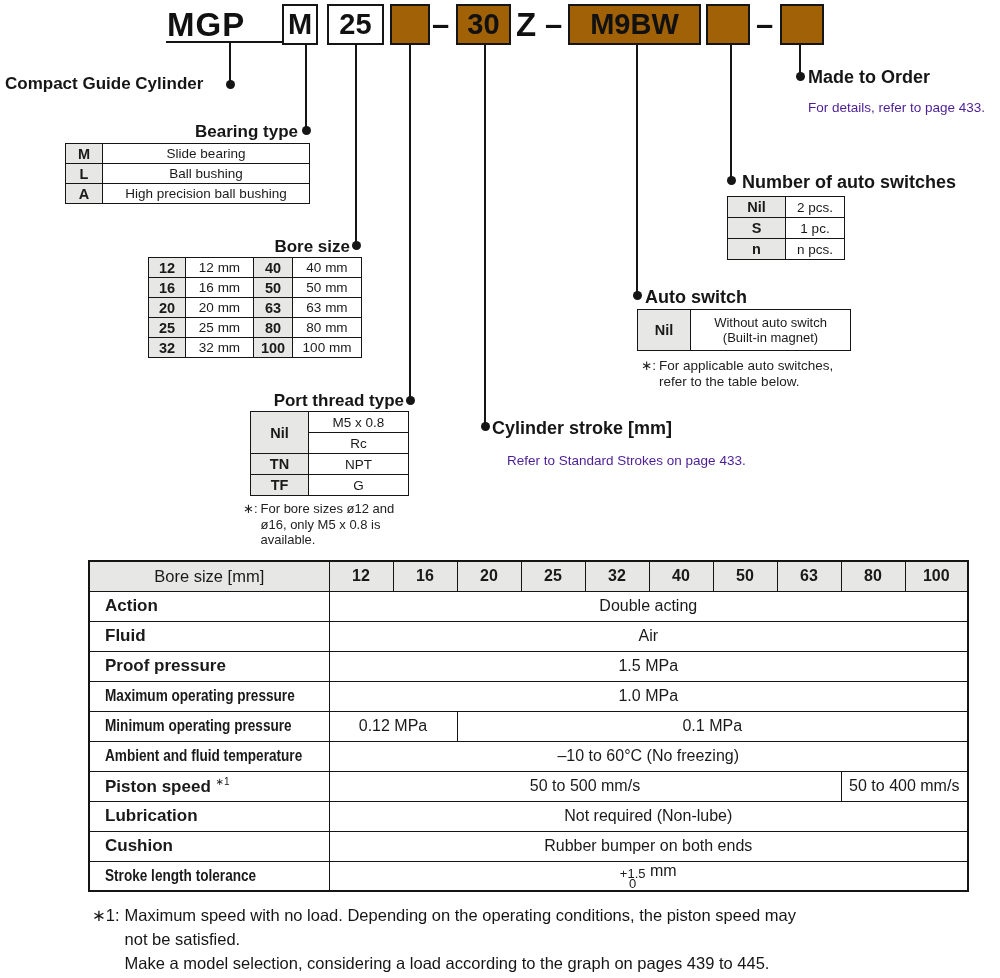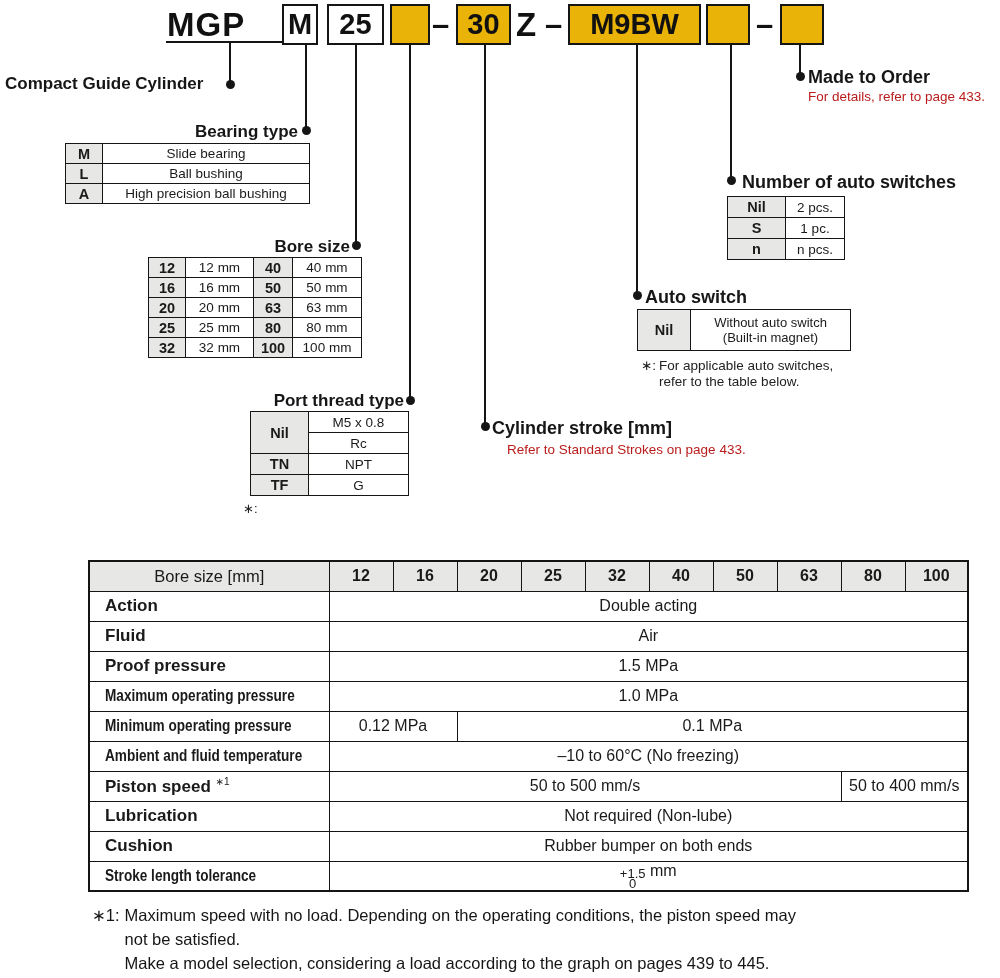--- a/index.html
+++ b/index.html
@@ -12,26 +12,26 @@
   .vline { position:absolute; width:2px; background:#151515; }
   .hline { position:absolute; height:2px; background:#151515; }
   .dot { position:absolute; width:9px; height:9px; border-radius:50%; background:#151515; }
   
   .root-text { position:absolute; font-weight:bold; font-size:33px; letter-spacing:1px; white-space:nowrap; }
   .codebox {
     position:absolute; height:41px; border:2.5px solid #151515; background:#fff;
     display:flex; align-items:center; justify-content:center;
     font-weight:bold; font-size:29px; letter-spacing:0px;
   }
-  .codebox.shaded { background:#eab308; }
+  .codebox.shaded { background:#a16207; }
   .dash { position:absolute; font-weight:bold; font-size:31px; line-height:41px; }
   
   .sec-title { position:absolute; font-weight:bold; font-size:17px; white-space:nowrap; color:#161616; }
   .sec-title.big { font-size:18px; }
-  .sec-sub { position:absolute; font-size:13.5px; white-space:nowrap; color:#b91c1c; }
+  .sec-sub { position:absolute; font-size:13.5px; white-space:nowrap; color:#4c1d95;margin-top:11px; }
   
   table.mini { position:absolute; border-collapse:collapse; background:#fff; }
   table.mini td {
     border:1.6px solid #151515; text-align:center; font-size:13.5px;
     padding:0 4px; color:#1a1a1a; white-space:nowrap;
   }
   table.mini td.code { background:#e7e7e6; font-weight:bold; font-size:14.5px; }
   
   .note { position:absolute; font-size:13px; line-height:15.5px; color:#222; display:grid; grid-template-columns:auto 1fr; column-gap:3px; white-space:nowrap; }
   .note .marker { }
@@ -174,20 +174,25 @@
       <td>NPT</td>
     </tr>
     <tr>
       <td class="code" style="height:21px;">TF</td>
       <td>G</td>
     </tr>
   </tbody>
     </table>
   <div class="note" style="left:243px; top:501px;">
     <span class="marker">∗:</span>
+    <span>
+      <span>For bore sizes ø12 and</span><br>
+      <span>ø16, only M5 x 0.8 is</span><br>
+      <span>available.</span>
+    </span>
   </div>
 
   <div class="sec-title big" style="left:492px; top:418px;">Cylinder stroke [mm]</div>
   <div class="sec-sub" style="left:507px; top:442px;">Refer to Standard Strokes on page 433.</div>
 
   <div class="sec-title big" style="left:645px; top:287px;">Auto switch</div>
   <table class="mini" style="left:637px; top:309px;">
     <tbody>
         <tr>
       <td class="code" style="width:53px; height:41px;">Nil</td>

